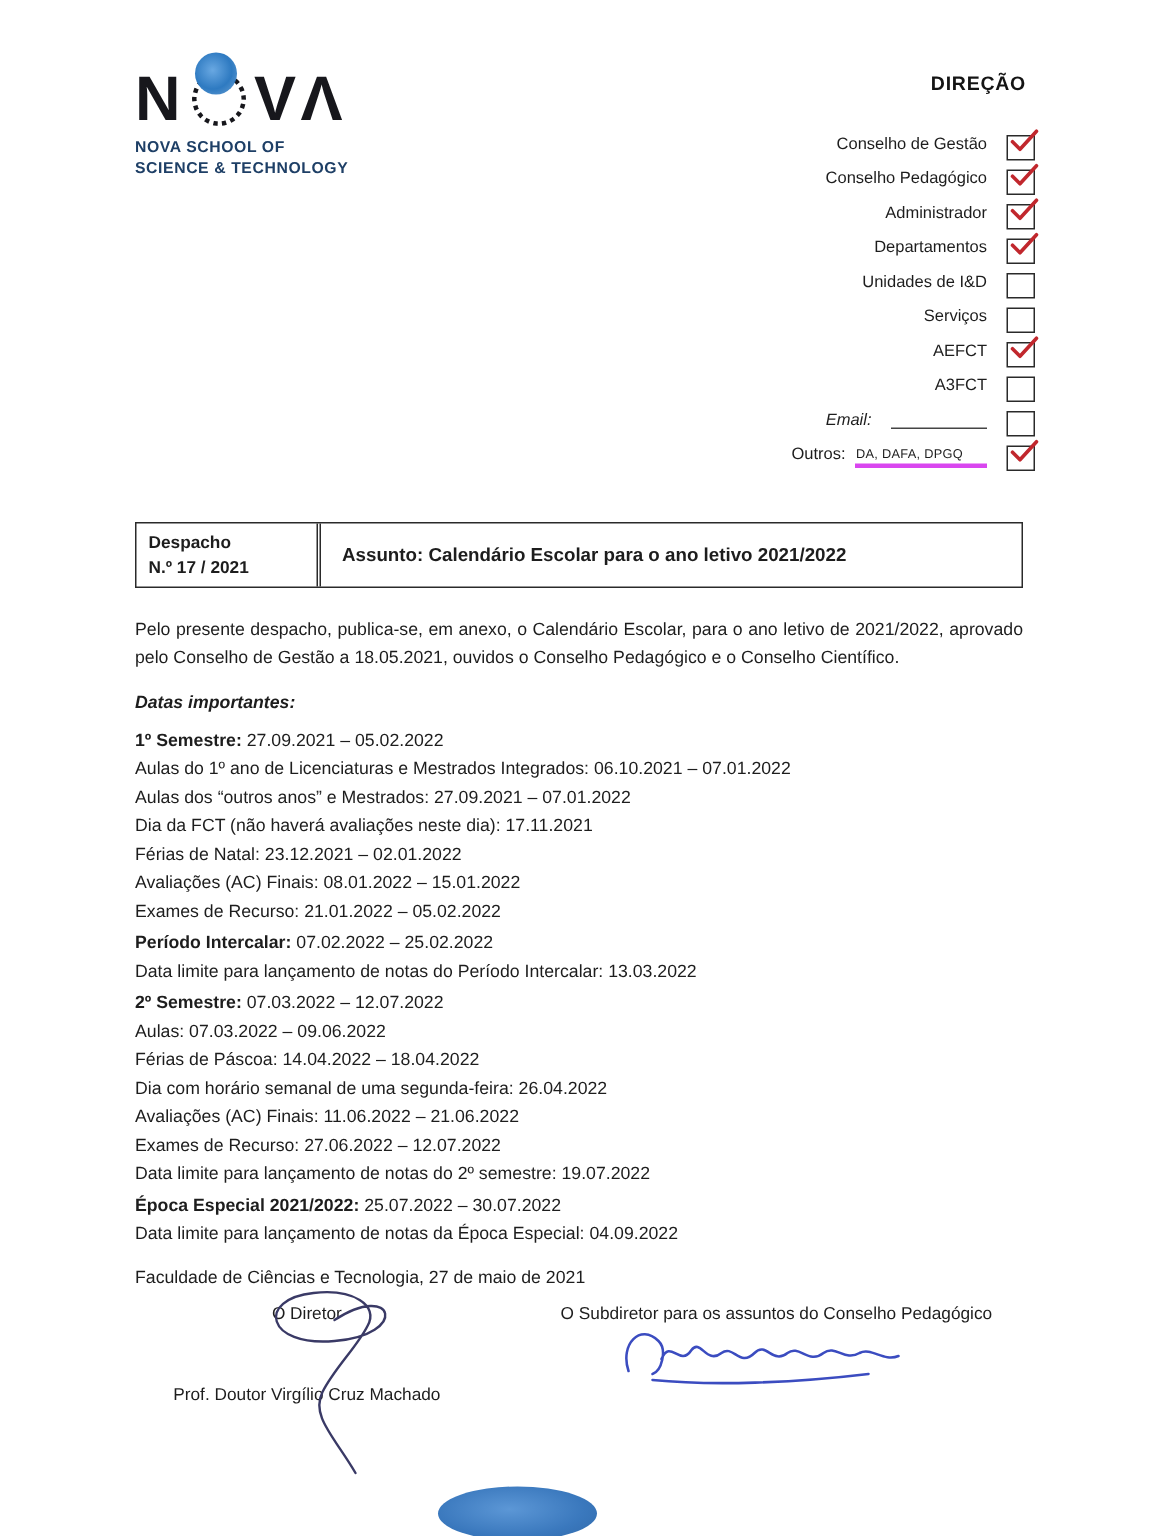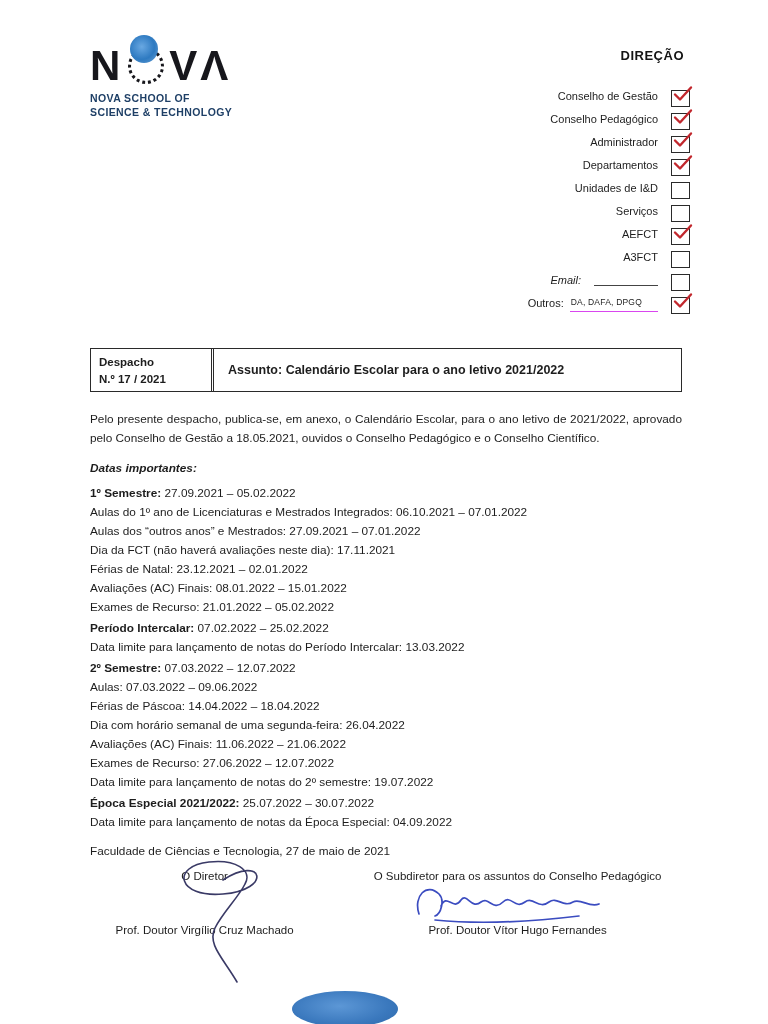--- a/index.html
+++ b/index.html
@@ -19,21 +19,21 @@
   .routing{position:absolute;top:48px;right:78px;width:330px;}
   .r-title{text-align:right;font-weight:bold;font-size:13px;letter-spacing:.5px;padding-right:6px;margin-bottom:27px;color:#141414;}
   .r-row{display:flex;justify-content:flex-end;margin-bottom:8px;height:15px;}
   .r-label{font-size:11px;margin-right:13px;color:#1d1d1d;}
   .r-label.it{font-style:italic;}
   .r-label.tight{margin-right:6px;}
   .r-box{position:relative;width:17px;height:15px;border:1.5px solid #2a2a2a;flex:none;background:#fff;}
   .check{position:absolute;left:0;top:-6px;width:22px;height:17px;overflow:visible;}
   .check path{stroke:#c1272d;stroke-width:2.4;fill:none;stroke-linecap:round;stroke-linejoin:round;}
   .r-line{width:64px;border-bottom:1px solid #444;height:11px;margin-right:13px;}
-  .r-outros-val{font-size:8.5px;letter-spacing:.2px;border-bottom:1px solid #d946ef;padding:0 16px 1px 1px;margin-right:13px;white-space:nowrap;}
+  .r-outros-val{font-size:8.5px;letter-spacing:.2px;border-bottom:3px solid #d946ef;padding:0 16px 1px 1px;margin-right:13px;white-space:nowrap;}
 
   
   .main{position:absolute;left:90px;top:348px;width:592px;}
   .dbox{display:flex;border:1.2px solid #2a2a2a;height:42px;margin-bottom:18px;}
   .dbox-left{width:104px;border-right:3px double #2a2a2a;padding:5px 8px;font-weight:bold;font-size:11.5px;line-height:1.45;flex:none;}
   .dbox-subject{flex:1;display:flex;align-items:center;padding-left:14px;font-weight:bold;font-size:12.5px;}
 
   .intro{font-size:11.8px;line-height:19px;text-align:justify;margin:0 0 13px 0;}
   .datas-h{font-size:11.8px;font-weight:bold;font-style:italic;margin:0 0 12px 0;}
   .cal-line{font-size:11.8px;line-height:13px;margin:0 0 6px 0;white-space:nowrap;}
@@ -191,20 +191,19 @@
           <path d="M 118 26 C 158 0, 168 36, 118 40 C 72 44, 66 12, 104 8 C 130 5, 148 16, 140 30 C 133 44, 118 58, 110 74 C 102 90, 118 104, 132 128"></path>
         </svg>
         <div class="sig-name">Prof. Doutor Virgílio Cruz Machado</div>
       </div>
       <div class="sig sig-right">
         <div class="sig-title">O Subdiretor para os assuntos do Conselho Pedagógico</div>
         <svg class="sig-svg svg-right" viewBox="0 0 215 48">
           <path d="M 8 34 C 2 16, 16 2, 28 14 C 34 20, 30 34, 24 36 M 30 26 C 36 12, 42 32, 50 20 C 56 12, 60 30, 70 22 C 78 16, 82 32, 92 22 C 100 14, 104 30, 114 22 C 122 16, 128 30, 138 22 C 146 16, 152 28, 162 22 C 170 18, 178 28, 188 24"></path>
           <path d="M 24 40 C 64 44, 118 42, 168 36"></path>
         </svg>
-        <div class="sig-name">Prof. Doutor Vítor Hugo Fernandes</div>
       </div>
     </div>
   </div>
 
   <div class="stamp"></div>
 
 </div>
 
 </body></html>

